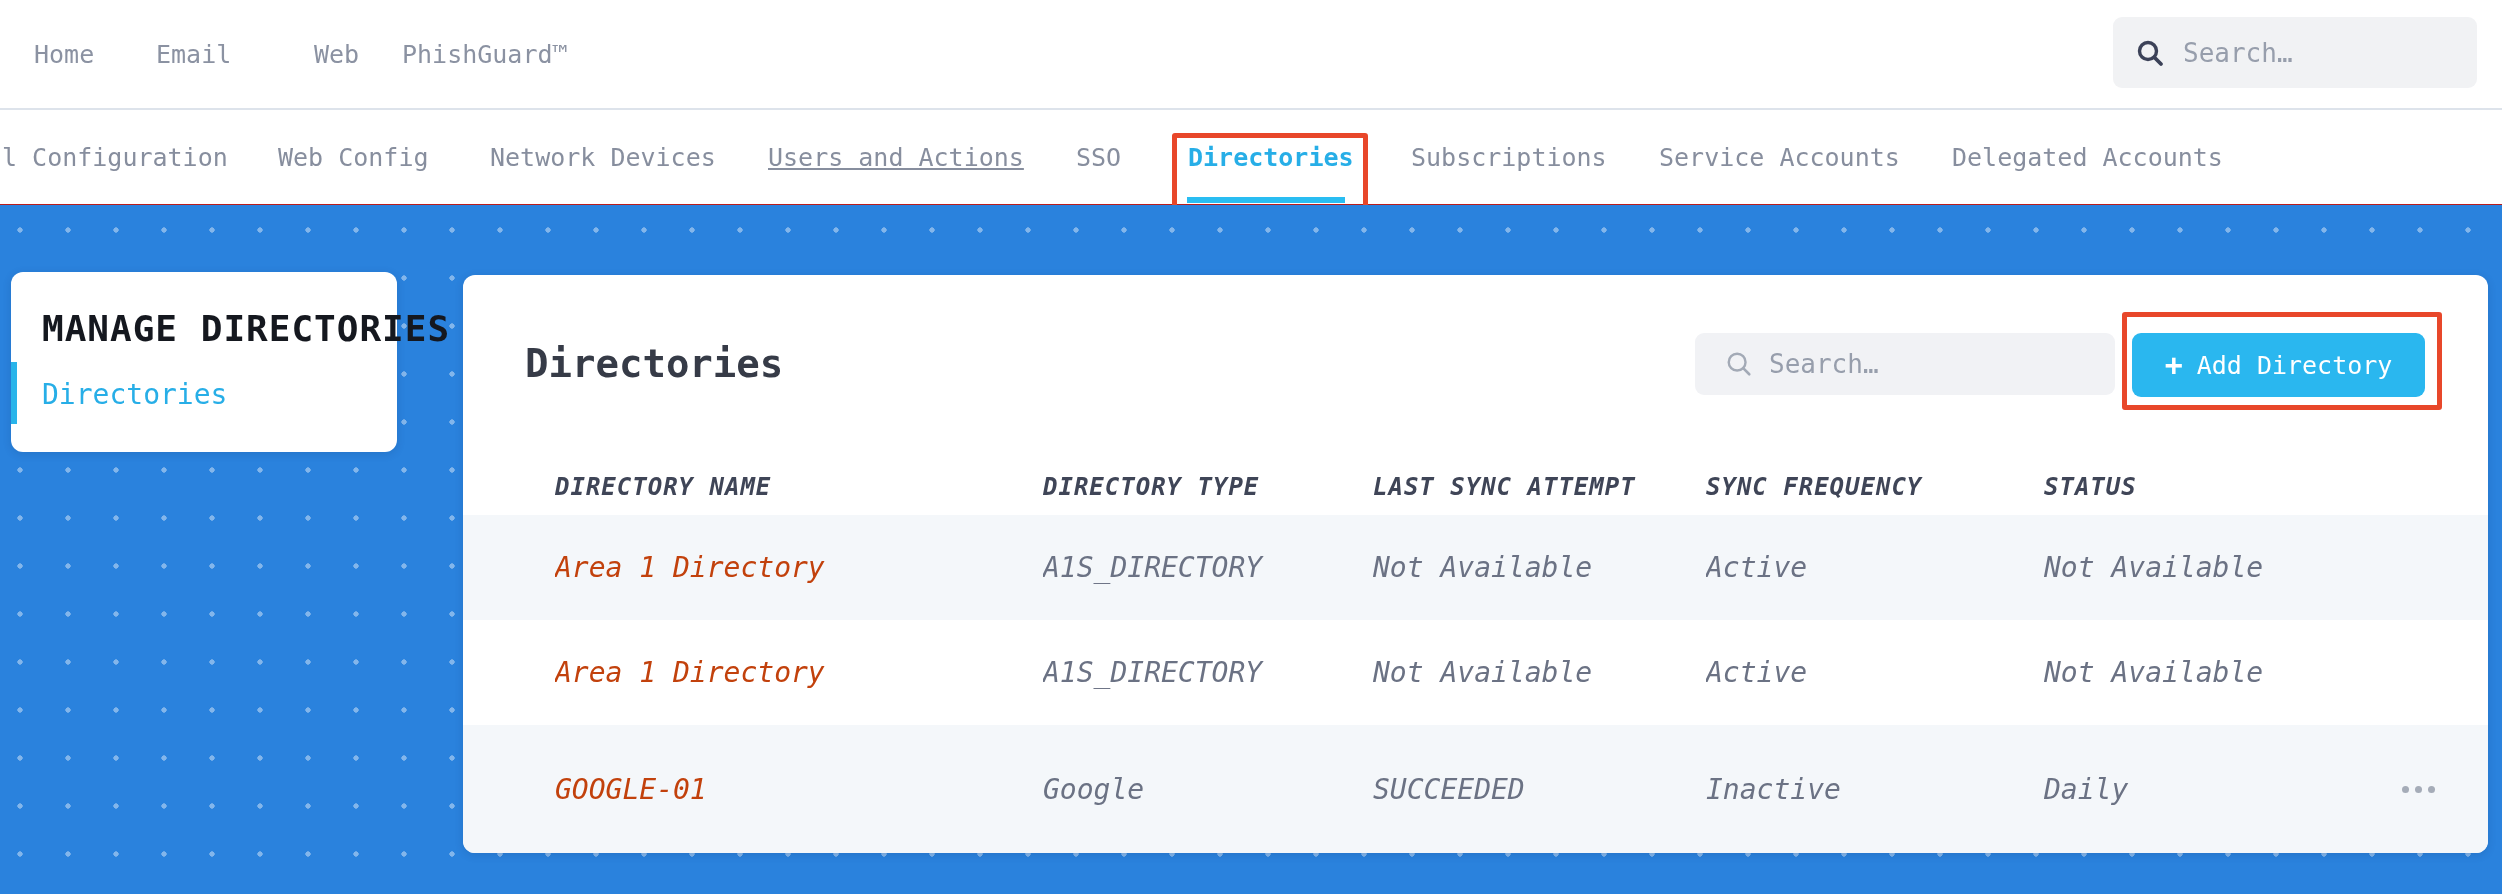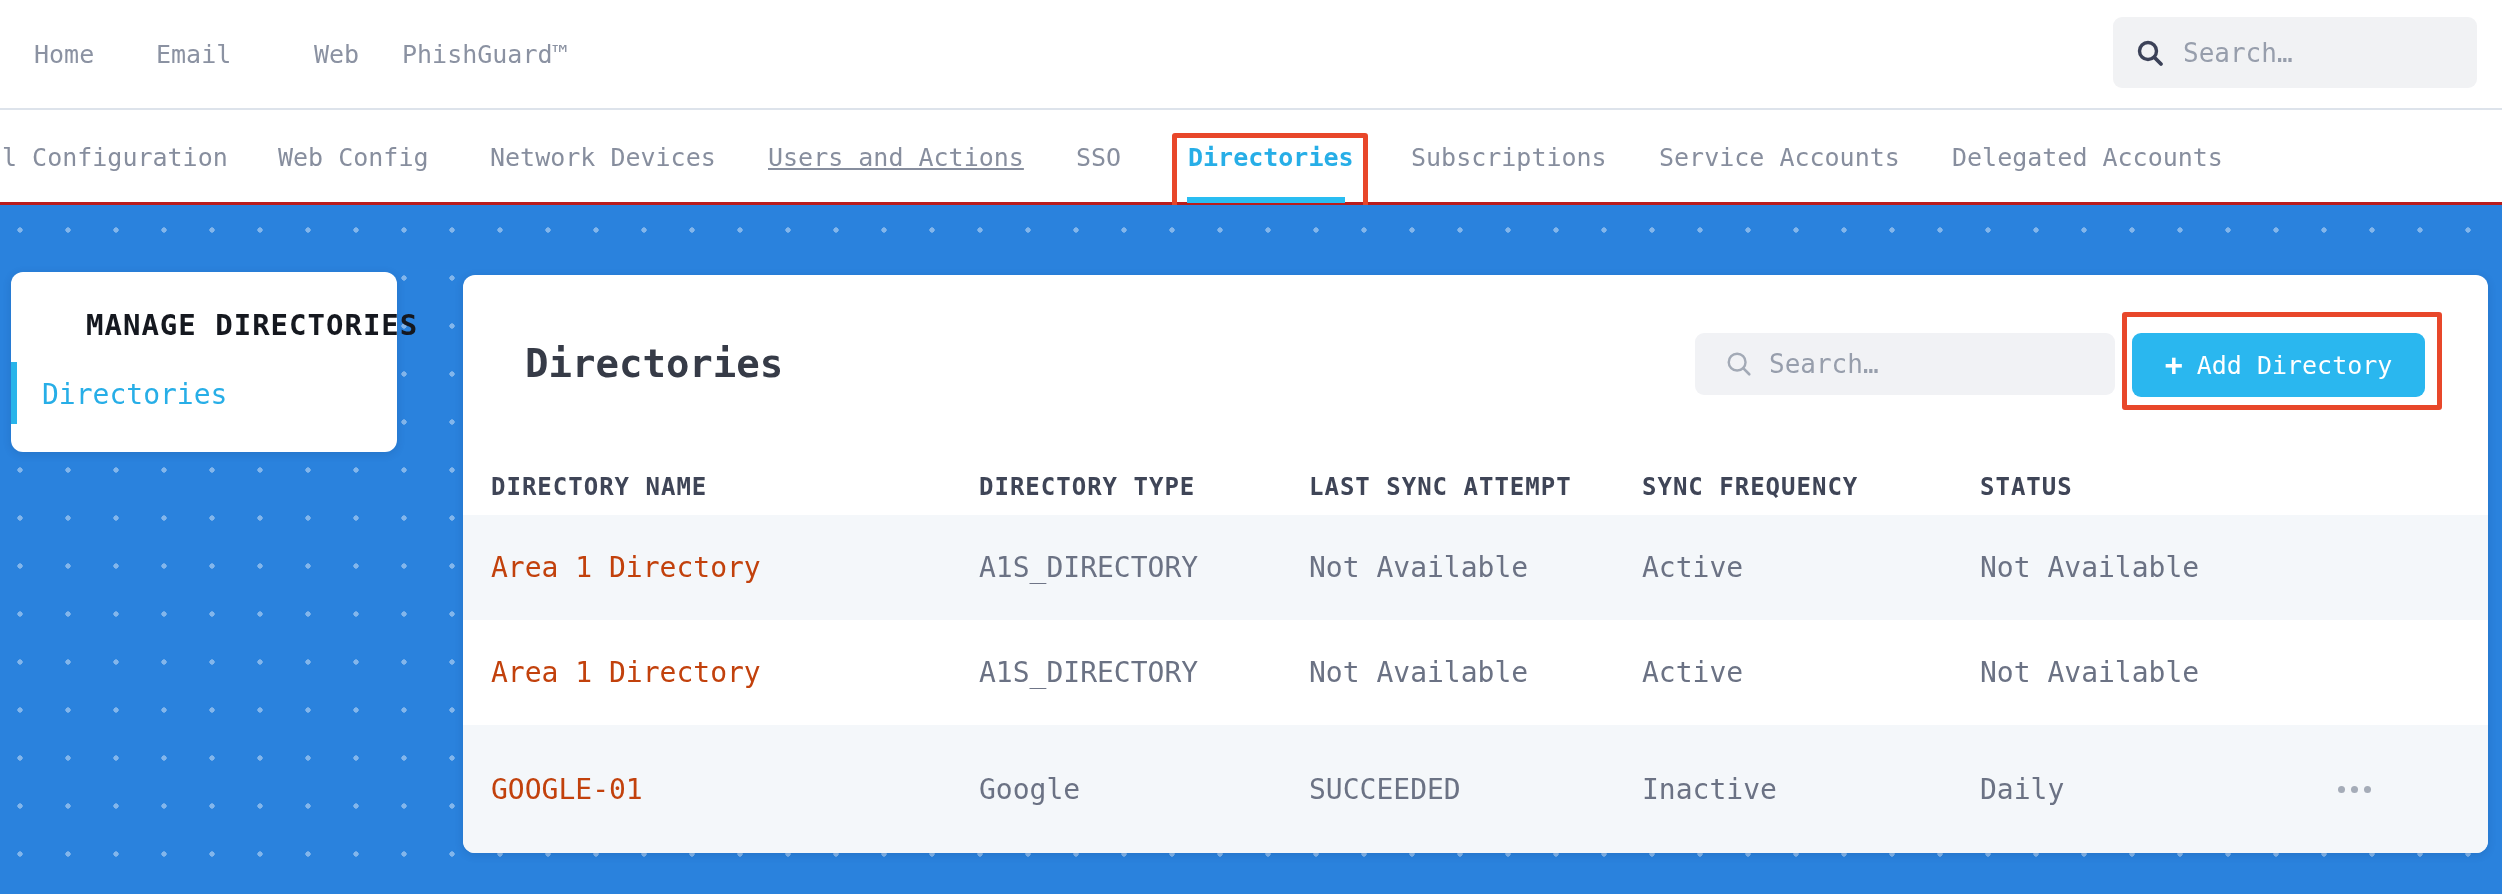--- a/index.html
+++ b/index.html
@@ -17,21 +17,21 @@
   .searchbox { position:absolute; display:flex; align-items:center;
     background:#f1f2f4; border-radius:9px; }
   .searchbox.top { left:2113px; top:17px; width:364px; height:71px; }
   .searchbox input { border:0; outline:0; background:transparent; flex:1;
     font-family:inherit; font-size:26px; color:#4a5064; }
   .searchbox input::placeholder { color:#979eac; opacity:1; }
   .searchbox.top .mag { margin:0 18px 0 22px; }
 
   
   .subnav { position:absolute; left:0; top:112px; width:2502px; height:93px;
-    background:#ffffff; border-bottom:3px solid #b91c1c; }
+    background:#ffffff; border-bottom:1px solid #b91c1c; }
   .subnav-item { position:absolute; top:0; height:92px; line-height:92px;
     font-size:25px; color:#878e9e; cursor:pointer; white-space:nowrap; }
   .sn-0 { left:2px; } .sn-1 { left:278px; } .sn-2 { left:490px; } .sn-3 { left:768px;text-decoration:underline; }
   .sn-4 { left:1076px; } .sn-5 { left:1188px; } .sn-6 { left:1411px; }
   .sn-7 { left:1659px; } .sn-8 { left:1952px; }
   .subnav-item.active { color:#27aee7; font-weight:bold; }
   .tab-underline { position:absolute; left:1187px; top:85px; width:158px; height:6px;
     background:#29bdf2; }
 
   
@@ -40,22 +40,22 @@
 
   
   .bluewrap { position:absolute; left:0; top:205px; width:2502px; height:689px;
     background-color:#2a82dd;
     background-image:radial-gradient(circle, rgba(255,255,255,0.42) 2.4px, transparent 2.9px);
     background-size:48px 48px; background-position:-4px 1px; }
 
   
   .side-card { position:absolute; left:11px; top:67px; width:386px; height:180px;
     background:#ffffff; border-radius:12px; box-shadow:0 2px 8px rgba(15,40,80,0.15); }
-  .side-card h2 { position:absolute; left:31px; top:36px; font-size:29px;
-    font-weight:bold; color:#15181f; letter-spacing:1px; white-space:nowrap;margin-left:44px; }
+  .side-card h2 { position:absolute; left:31px; top:36px; font-size:36px;
+    font-weight:bold; color:#15181f; letter-spacing:1px; white-space:nowrap; }
   .side-active-bar { position:absolute; left:0; top:90px; width:6px; height:62px;
     background:#29b4ea; }
   .side-link { position:absolute; left:31px; top:106px; font-size:28px;
     color:#27aee7; cursor:pointer; white-space:nowrap; }
 
   
   .panel { position:absolute; left:463px; top:70px; width:2025px; height:578px;
     background:#ffffff; border-radius:12px; overflow:hidden;
     box-shadow:0 2px 8px rgba(15,40,80,0.15); }
   .panel-title { position:absolute; left:62px; top:66px; font-size:39px;
@@ -64,21 +64,21 @@
   .searchbox.panel-search .mag { margin:0 16px 0 30px; }
   .add-btn { position:absolute; left:1669px; top:58px; width:293px; height:64px;
     background:#2ab7ef; border:0; border-radius:9px; color:#ffffff; cursor:pointer;
     font-family:inherit; font-size:25px; display:flex; align-items:center;
     justify-content:center; gap:14px; white-space:nowrap; }
   .add-btn .plus { font-size:30px; font-weight:bold; line-height:1; }
 
   
   .tbl { position:absolute; left:0; top:183px; width:2025px; }
   .trow { display:grid; grid-template-columns:488px 330px 333px 338px 358px 1fr;
-    padding-left:28px; align-items:center; }
+    padding-left:92px; align-items:center;font-style:italic; }
   .trow.head { height:57px; }
   .trow.head .cell { font-size:24px; font-weight:bold; color:#3f4557; letter-spacing:1px; }
   .trow.r { height:105px; }
   .trow.r3 { height:128px; align-items:center; }
   .trow.alt { background:#f4f7fa; }
   .cell { font-size:28px; color:#6b7284; white-space:nowrap; overflow:hidden; }
   .cell.link { color:#c2410c; cursor:pointer; }
 
   .dots-btn { background:transparent; border:0; cursor:pointer; display:flex;
     gap:6px; align-items:center; padding:10px 0; }

